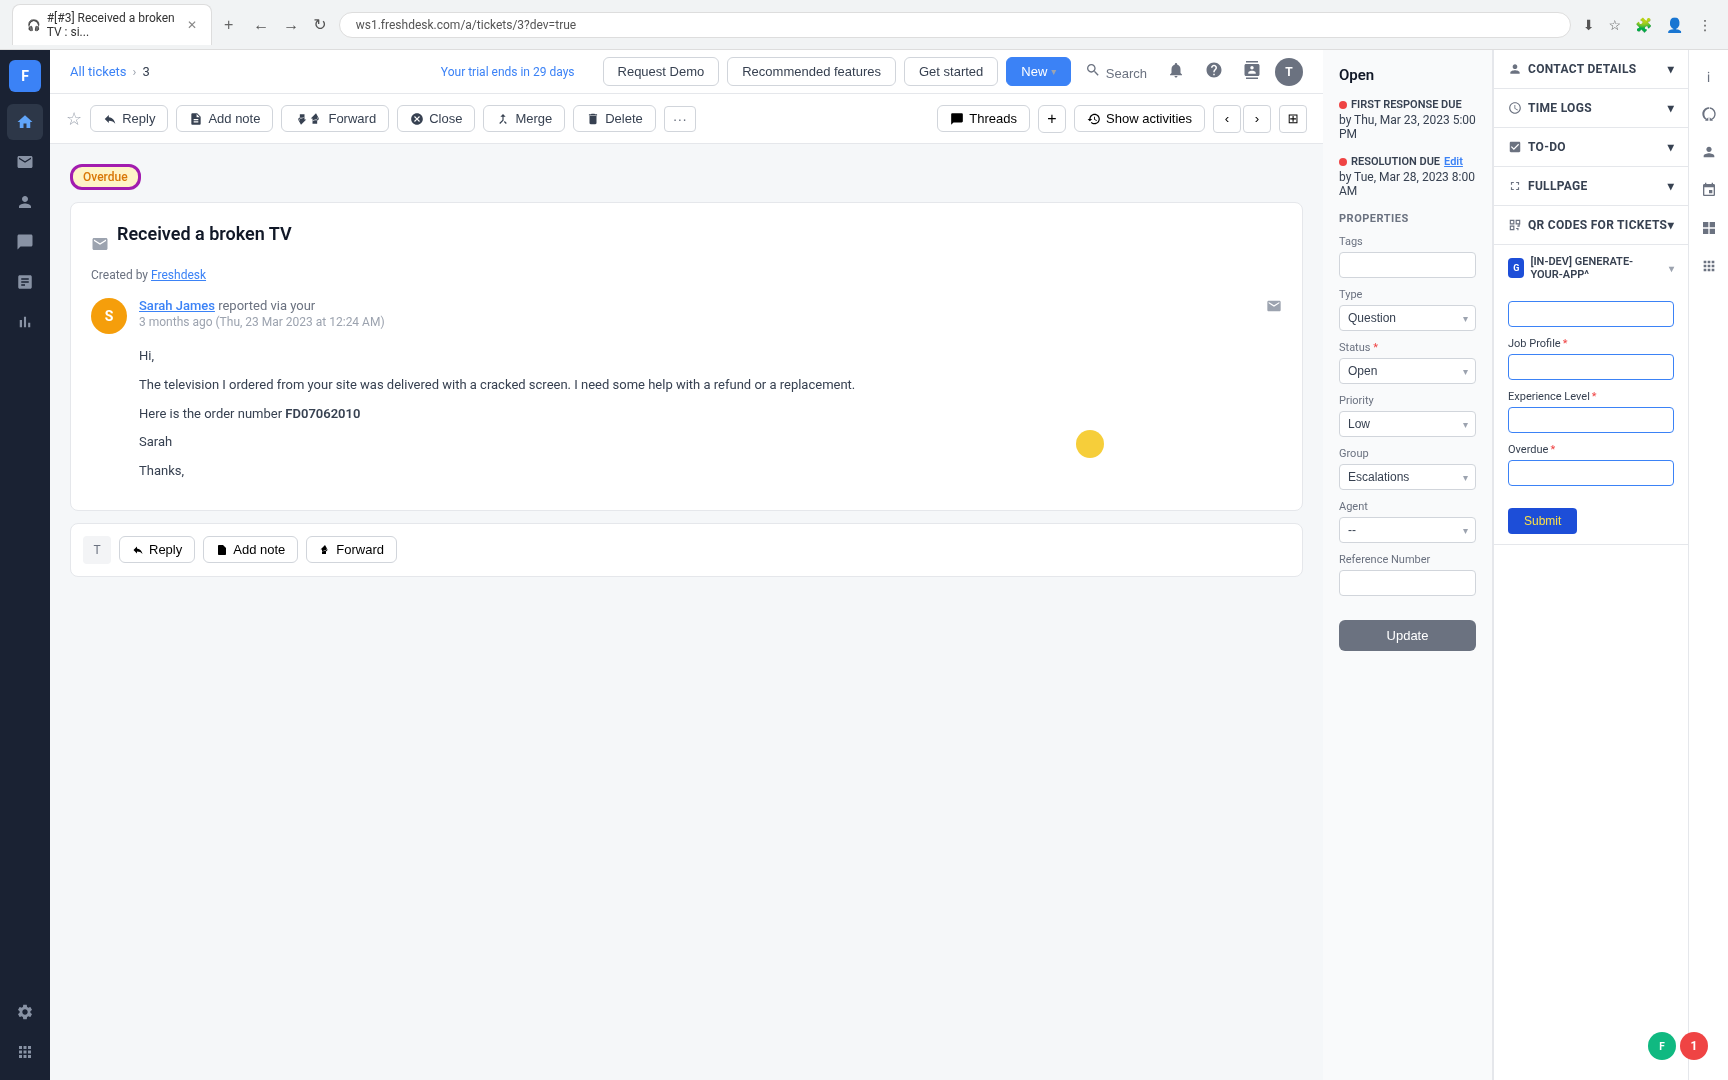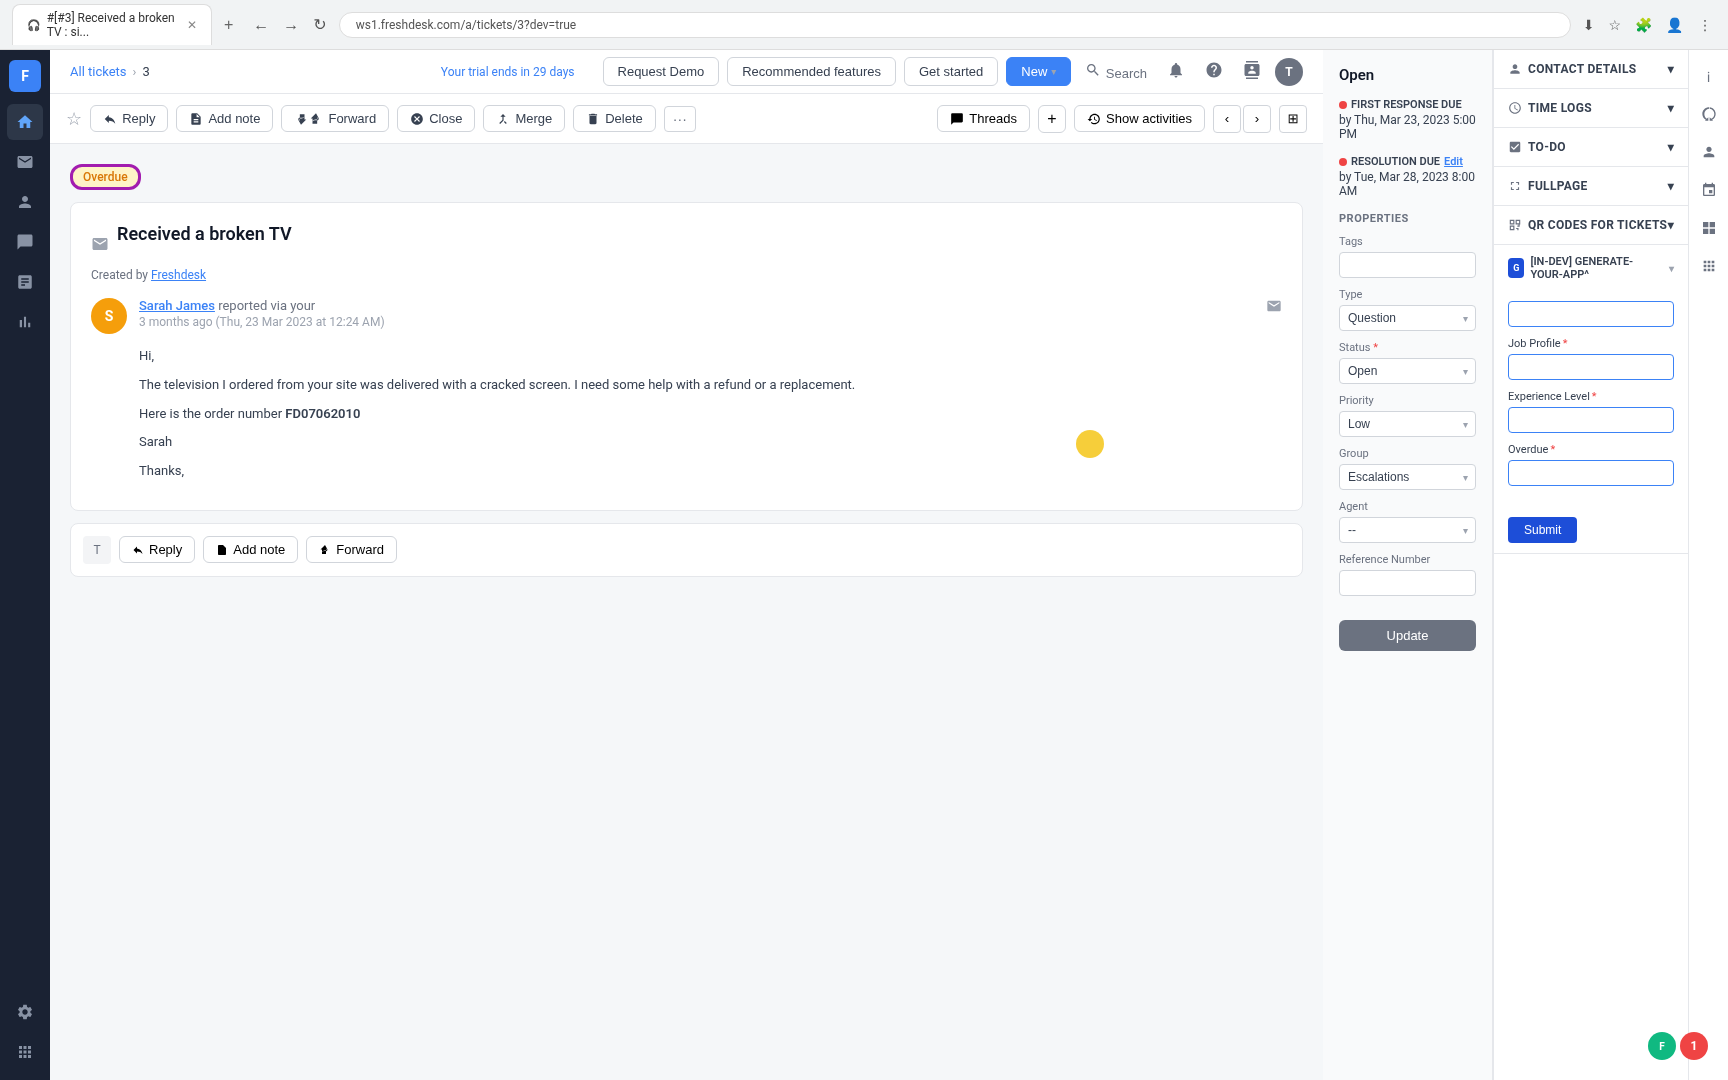--- a/index.html
+++ b/index.html
@@ -111,21 +111,21 @@
 
     
     .app-section { border-bottom: 1px solid #e5e7eb; }
     .app-section-header { padding: 10px 14px; display: flex; align-items: center; gap: 6px; cursor: pointer; font-size: 12px; font-weight: 600; color: #374151; }
     .app-icon { width: 20px; height: 20px; background: #1d4ed8; border-radius: 4px; display: flex; align-items: center; justify-content: center; color: white; font-size: 9px; font-weight: bold; }
     .app-form { padding: 10px 14px; }
     .app-form-field { margin-bottom: 10px; }
     .app-form-label { font-size: 11px; color: #374151; margin-bottom: 4px; display: flex; align-items: center; gap: 2px; }
     .app-form-label .req { color: #ef4444; }
     .app-form-input { width: 100%; border: 1px solid #3b82f6; border-radius: 4px; padding: 5px 8px; font-size: 12px; background: white; }
-    .app-submit-btn { background: #1d4ed8; color: #ffffff; border: none; padding: 6px 16px; border-radius: 4px; font-size: 12px; cursor: pointer; margin-top: 21px; }
+    .app-submit-btn { background: #1d4ed8; color: #fde047; border: none; padding: 6px 16px; border-radius: 4px; font-size: 12px; cursor: pointer; margin-top: 12px; }
 
     
     .icon-bar { width: 40px; background: white; border-left: 1px solid #e5e7eb; display: flex; flex-direction: column; align-items: center; padding: 10px 0; gap: 6px; flex-shrink: 0; }
     .icon-bar-item { width: 32px; height: 32px; display: flex; align-items: center; justify-content: center; border-radius: 4px; cursor: pointer; color: #6b7280; font-size: 14px; }
 
     
     .floating-badge { position: fixed; bottom: 20px; right: 20px; background: #ef4444; color: white; width: 28px; height: 28px; border-radius: 50%; display: flex; align-items: center; justify-content: center; font-size: 12px; font-weight: bold; z-index: 100; }
     .freshworks-logo { position: fixed; bottom: 20px; right: 52px; background: #10b981; color: white; width: 28px; height: 28px; border-radius: 50%; display: flex; align-items: center; justify-content: center; font-size: 10px; font-weight: bold; z-index: 100; }
 
     .dot-menu { background: none; border: 1px solid #d1d5db; border-radius: 4px; padding: 4px 8px; cursor: pointer; color: #6b7280; font-size: 14px; }

